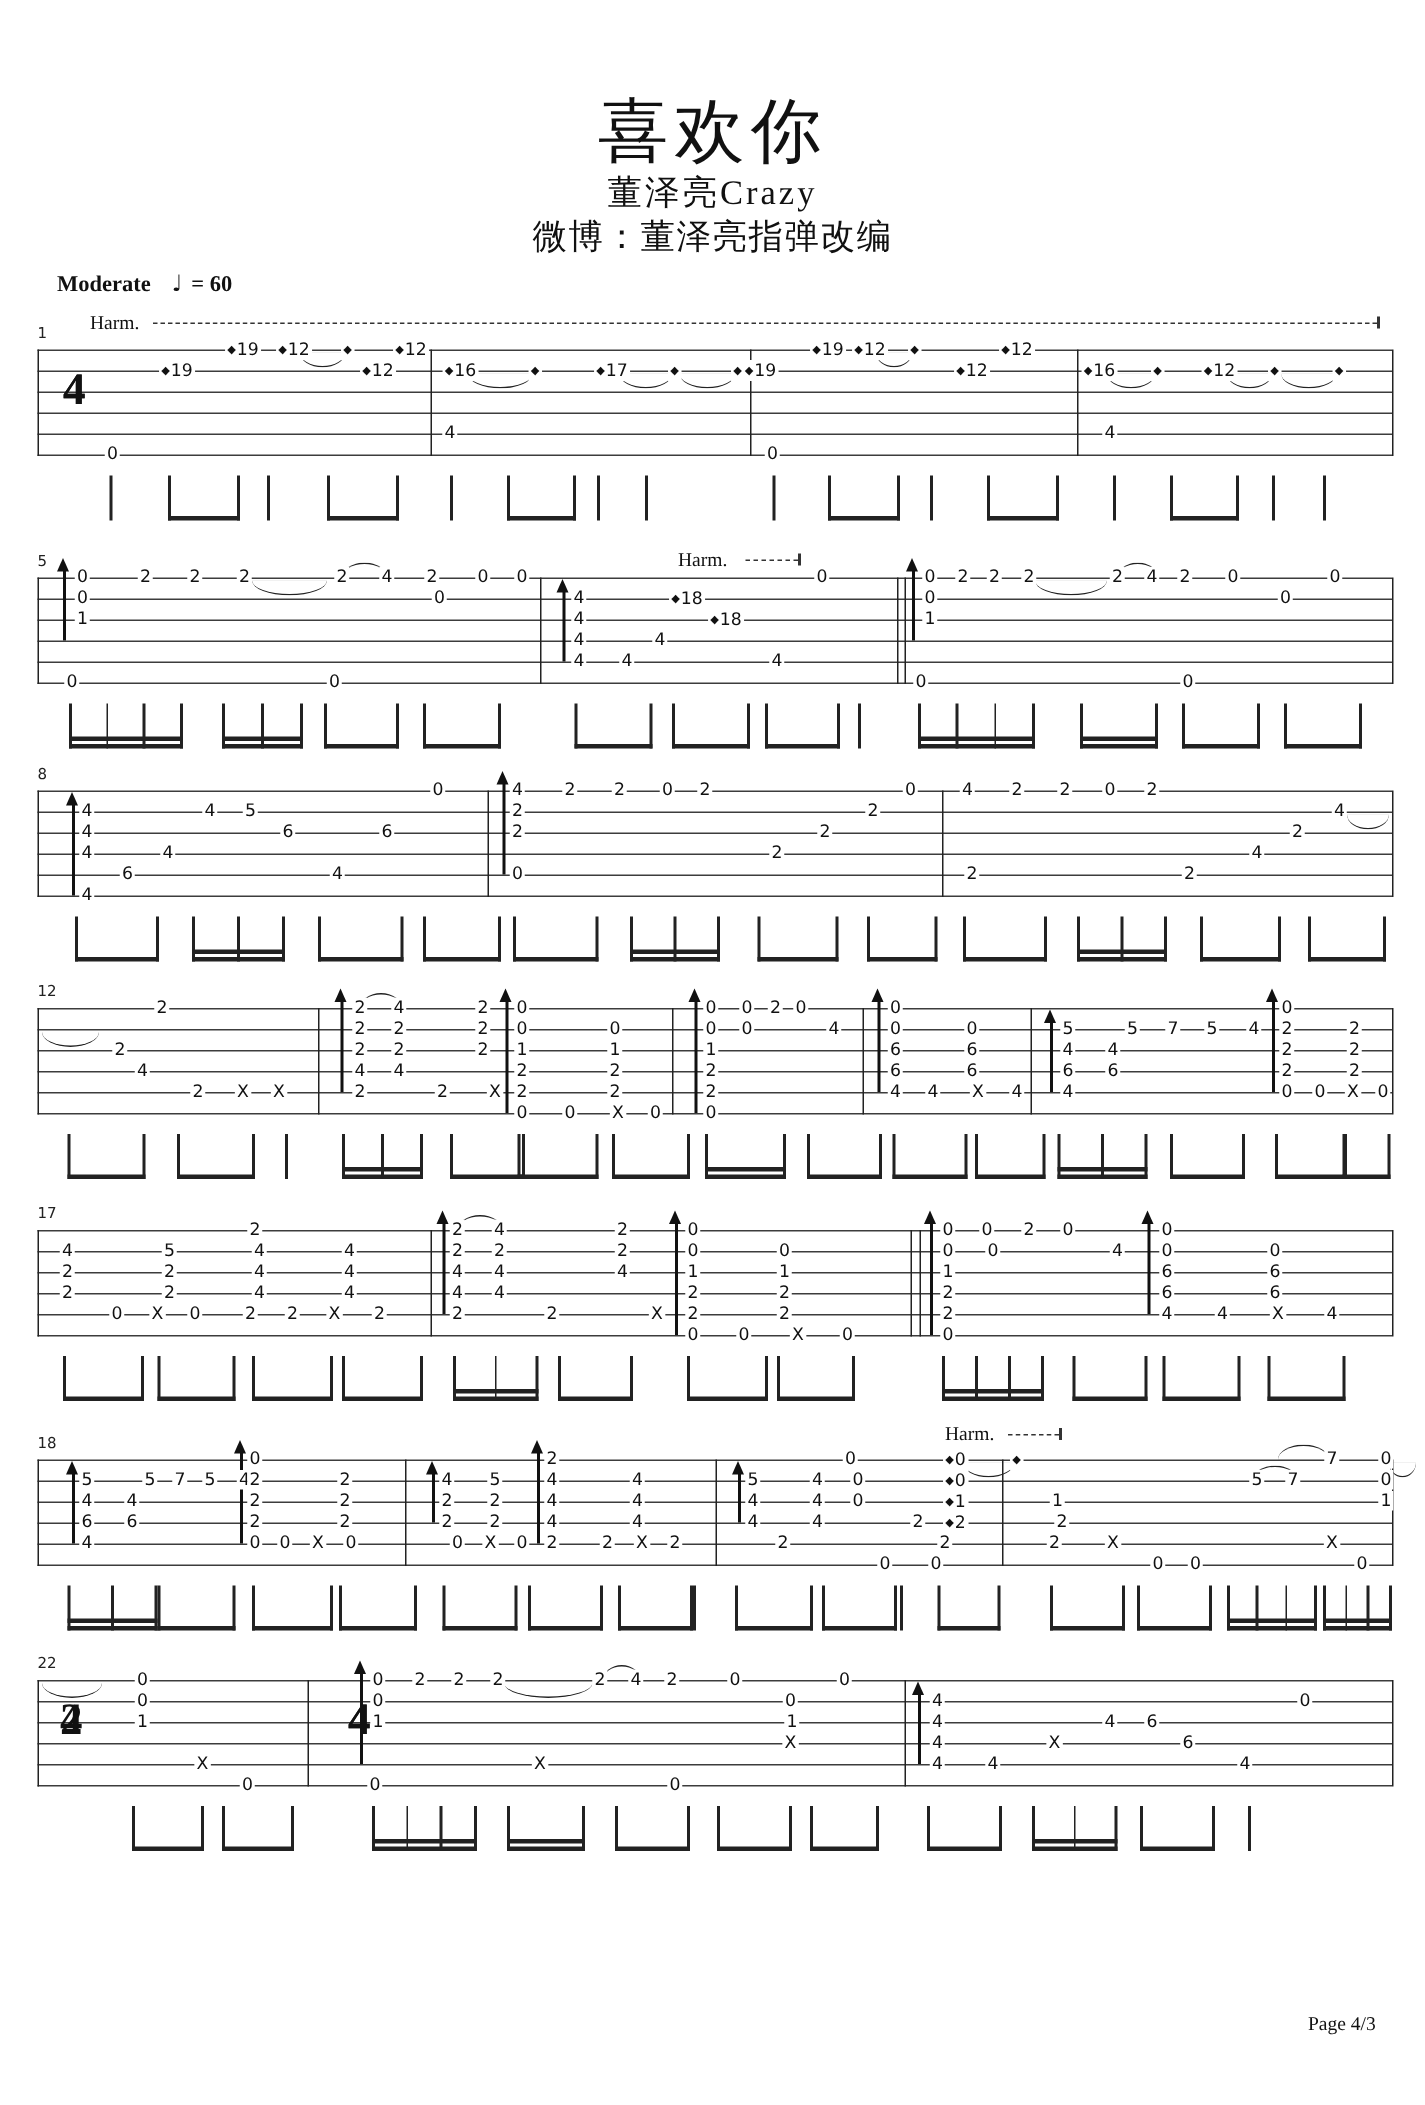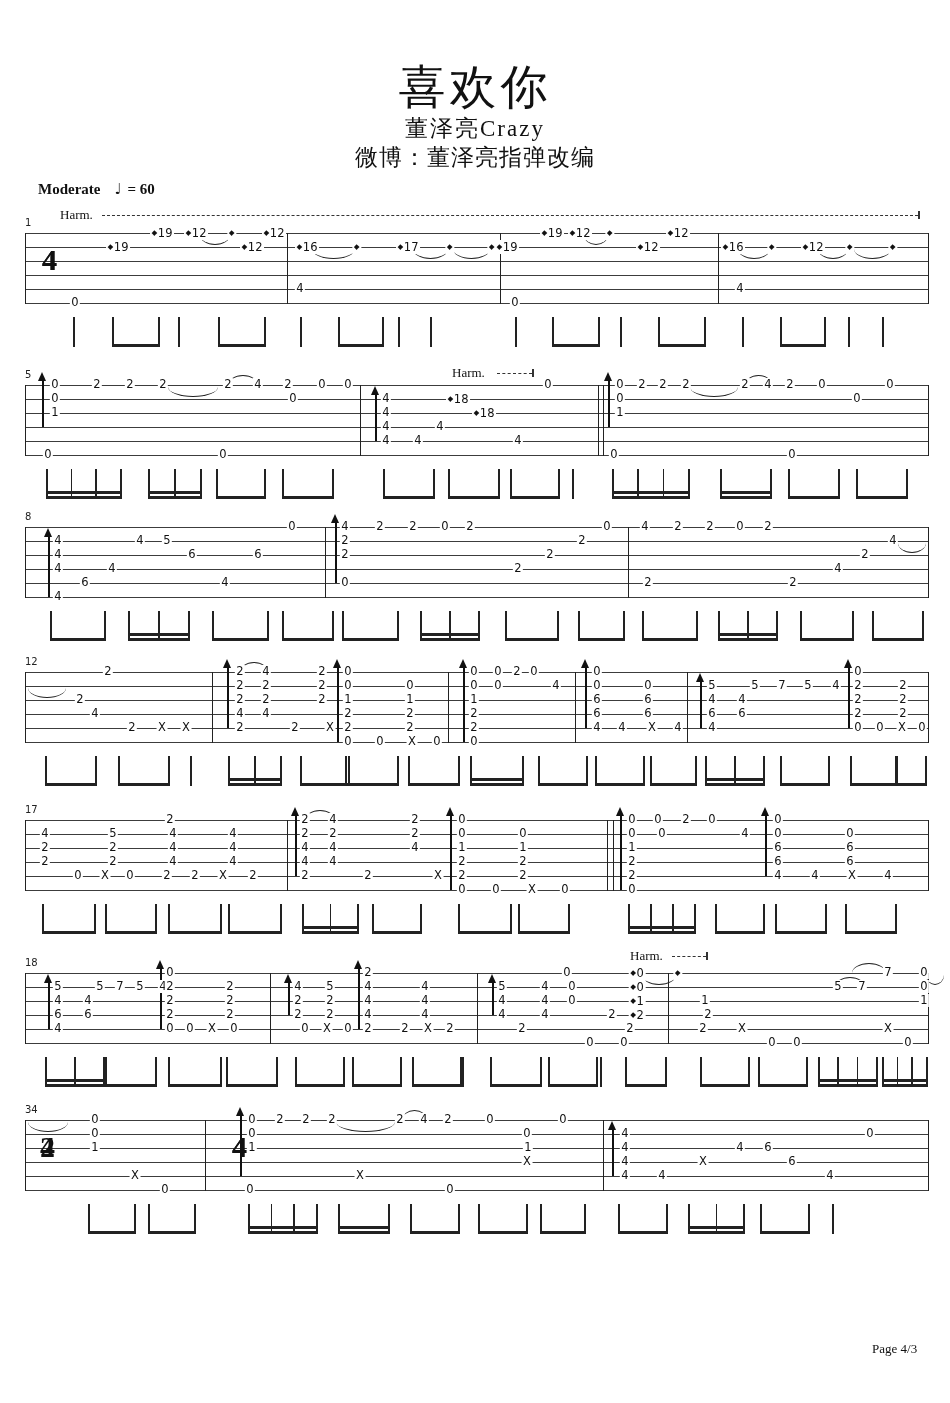--- a/index.html
+++ b/index.html
@@ -765,21 +765,21 @@
     <div class="line" style="left: 25px; top: 1120px; width: 903px;"></div>
     <div class="line" style="left: 25px; top: 1134px; width: 903px;"></div>
     <div class="line" style="left: 25px; top: 1148px; width: 903px;"></div>
     <div class="line" style="left: 25px; top: 1162px; width: 903px;"></div>
     <div class="line" style="left: 25px; top: 1176px; width: 903px;"></div>
     <div class="line" style="left: 25px; top: 1190px; width: 903px;"></div>
     <div class="bar" style="left: 25px; top: 1120px; height: 71px;"></div>
     <div class="bar" style="left: 205px; top: 1120px; height: 71px;"></div>
     <div class="bar" style="left: 603px; top: 1120px; height: 71px;"></div>
     <div class="bar" style="left: 928px; top: 1120px; height: 71px;"></div>
-    <div class="mnum" style="left: 25px; top: 1104px;">34</div>
+    <div class="mnum" style="left: 25px; top: 1104px;">22</div>
     <div class="tsig" style="left: 40px; top: 1133px;">
       <div>2</div>
       <div>4</div>
     </div>
     <div class="tsig" style="left: 232px; top: 1133px;">
       <div>4</div>
       <div>4</div>
     </div>
     <div class="astem" style="left: 240px; top: 1115px; height: 61px;"></div>
     <div class="ahead" style="left: 236.2px; top: 1107px;"></div>

